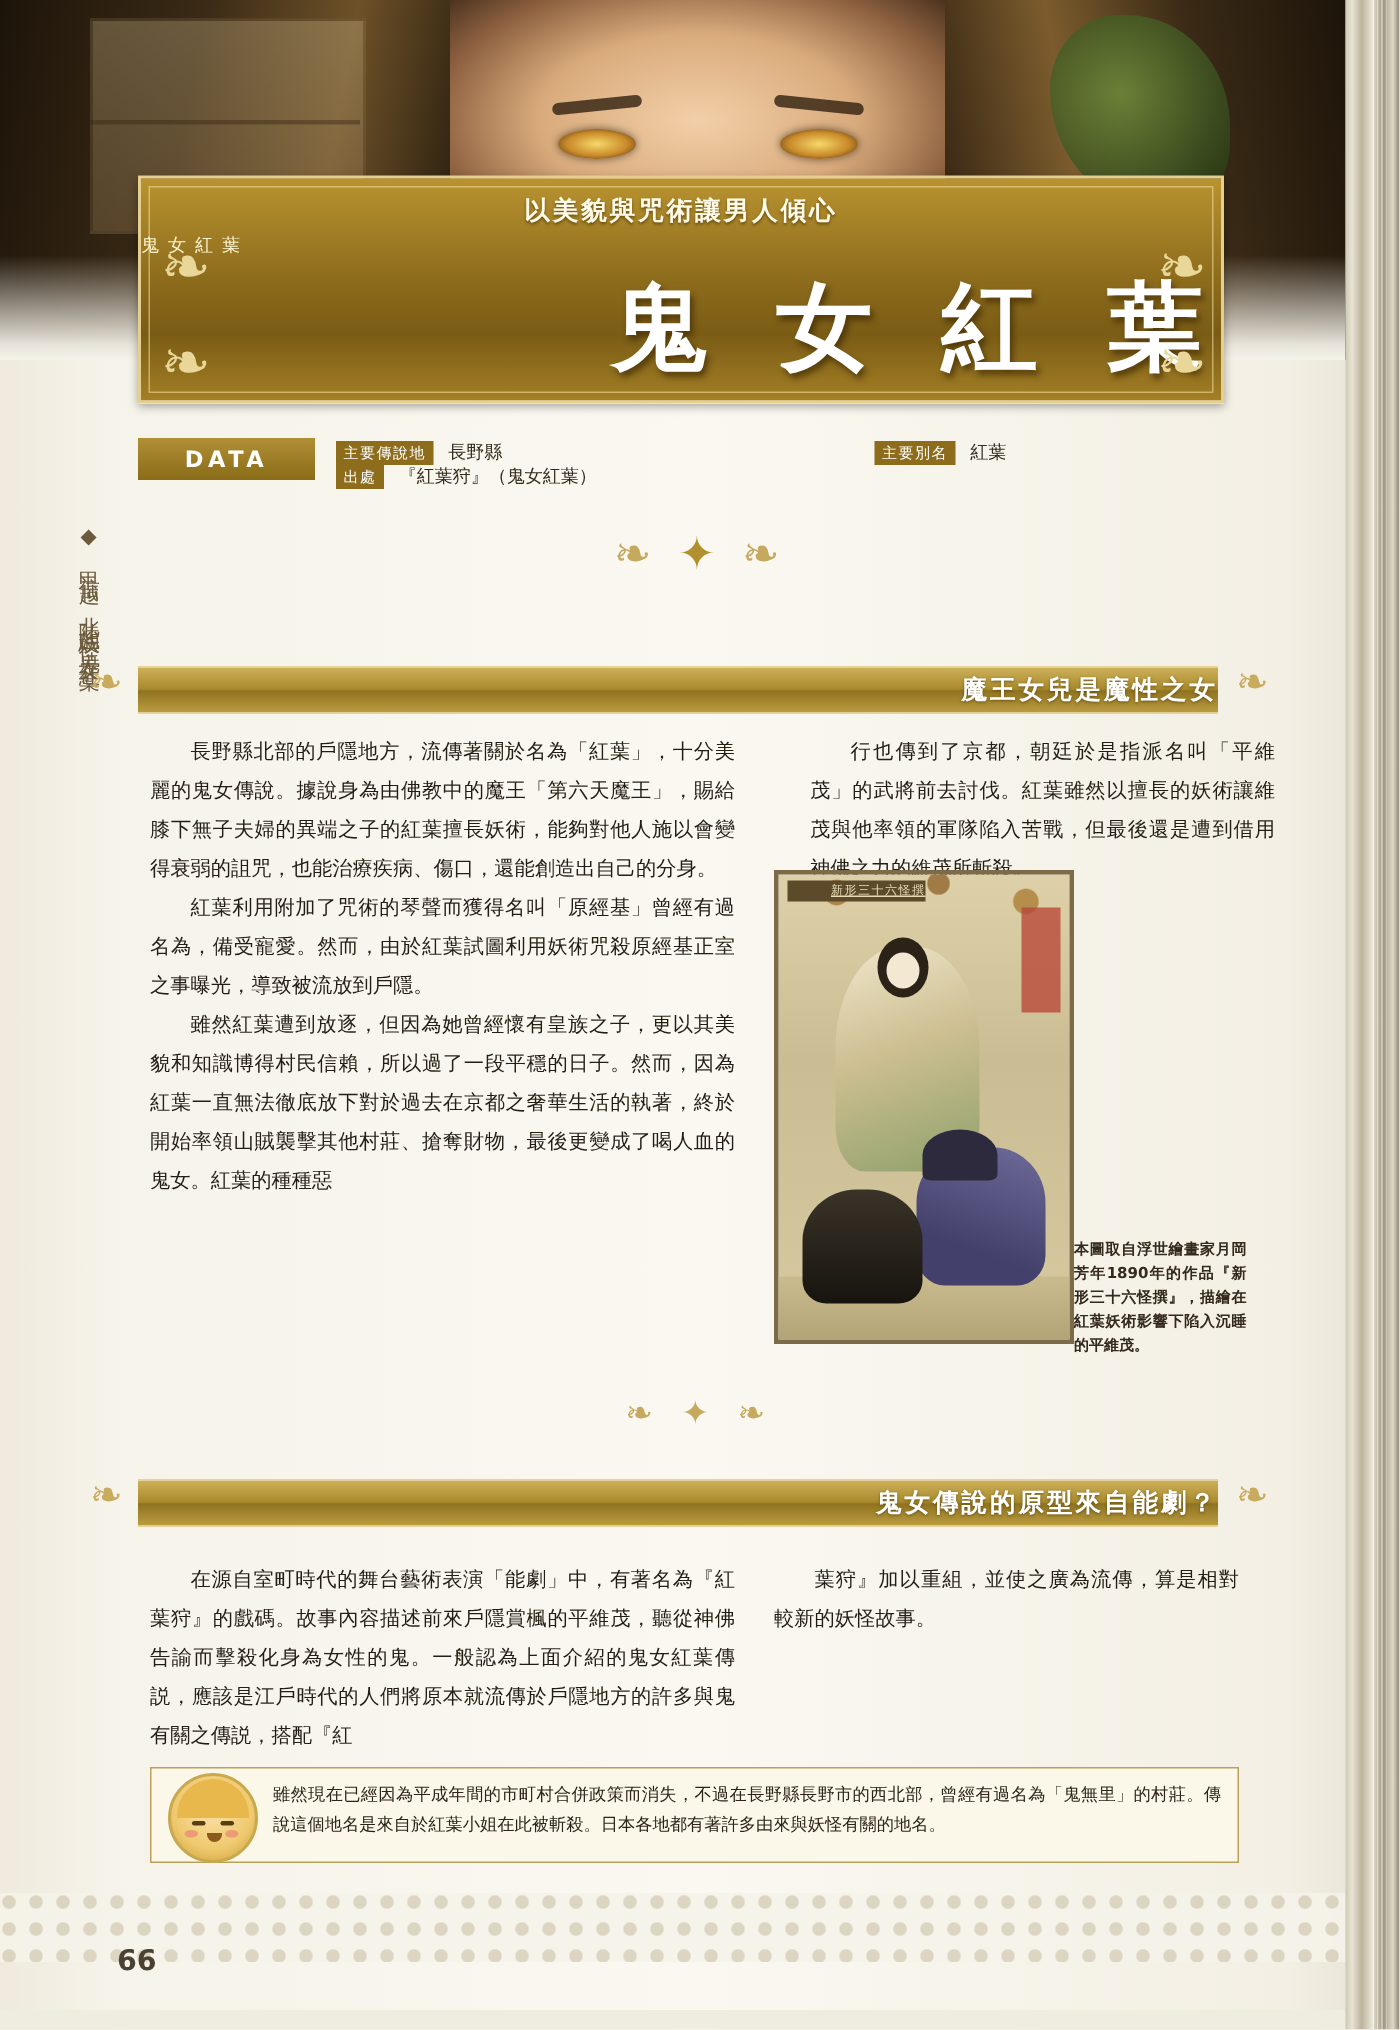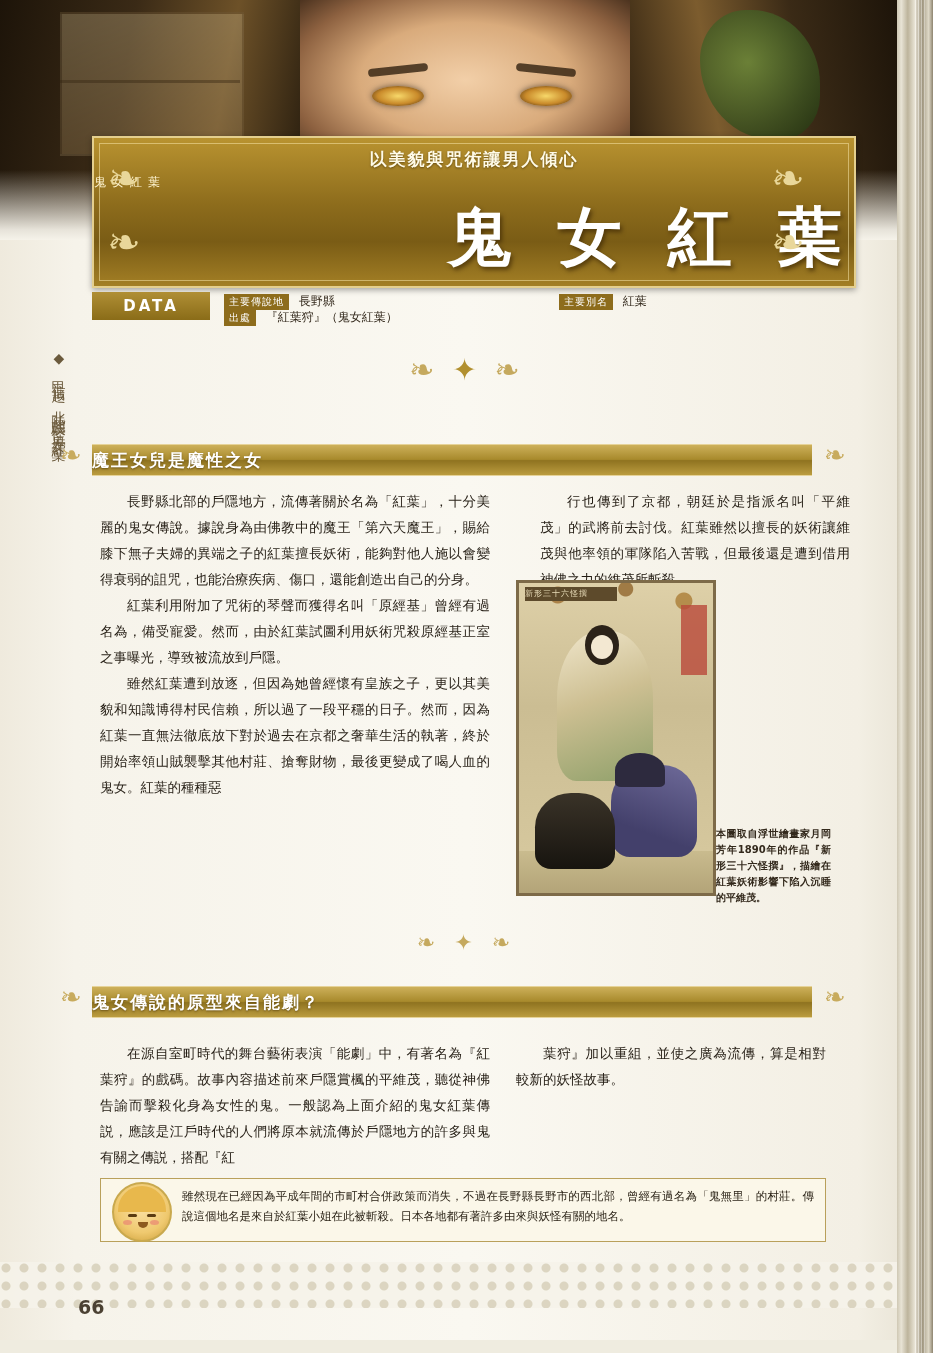--- a/index.html
+++ b/index.html
@@ -65,25 +65,24 @@
     border:2px solid rgba(60,42,22,.45);
   }
   .hero .windowbar{position:absolute;left:60px;top:80px;width:180px;height:3px;background:rgba(50,34,16,.4);}
   .hero .fade{
     position:absolute;left:0;bottom:0;width:897px;height:70px;
     background:linear-gradient(to bottom,rgba(246,243,234,0) 0%,rgba(246,243,234,.92) 85%,#f6f3ea 100%);
   }
 
   
   .plaque{
-    position:absolute;left:92px;top:136px;width:720px;height:148px;
+    position:absolute;left:92px;top:117px;width:720px;height:148px;
     background:linear-gradient(180deg,#b99330 0%,#8d6c1c 45%,#7a5c15 70%,#a37f25 100%);
     border:2px solid #e4cf8e;
     box-shadow:0 2px 6px rgba(0,0,0,.35);
-    padding-left:40px;
   }
   .plaque:before{
     content:"";position:absolute;left:5px;top:5px;right:5px;bottom:5px;
     border:1px solid rgba(245,228,168,.55);pointer-events:none;
   }
   .plaque .sub{
     position:absolute;left:0;right:0;top:10px;text-align:center;
     color:#fffbe8;font-size:17px;letter-spacing:2px;font-weight:bold;
     text-shadow:0 1px 2px rgba(60,40,0,.6);
   }
@@ -113,21 +112,21 @@
     color:#fff;font-size:15px;font-weight:bold;letter-spacing:3px;
     text-align:center;line-height:28px;
   }
   .tag{
     display:inline-block;background:#8d6c1c;color:#fff;font-size:10px;
     padding:1px 5px;letter-spacing:1px;vertical-align:middle;
   }
   .data-line{position:absolute;font-size:12px;color:#33291c;}
   .dl1{left:132px;top:1px;}
   .dl2{left:132px;top:17px;}
-  .dl3{left:428px;top:1px;padding-left:39px;}
+  .dl3{left:452px;top:1px;padding-left:39px;}
   .data-val{display:inline-block;margin-left:6px;vertical-align:middle;}
 
   
   .side-label{
     position:absolute;left:42px;top:350px;width:26px;height:330px;
     writing-mode:vertical-rl;text-orientation:upright;
     font-size:14px;color:#6b5a3c;letter-spacing:4px;
   }
 
   
@@ -141,21 +140,21 @@
     color:#c5a95e;font-size:22px;letter-spacing:6px;
   }
 
   
   .sec{
     position:absolute;width:720px;height:30px;left:92px;
     background:linear-gradient(180deg,#cdb05a 0%,#a88a2c 48%,#8f7320 52%,#bb9c3f 100%);
     border-top:1px solid #e6d399;border-bottom:1px solid #e6d399;
   }
   .sec span{
-    display:block;text-align:left;line-height:30px;color:#fff;
+    display:block;text-align:right;line-height:30px;color:#fff;
     font-size:17px;font-weight:bold;letter-spacing:2px;
     text-shadow:0 1px 2px rgba(60,40,0,.55);
   }
   .sec1{top:444px;}
   .sec2{top:986px;}
   .sec-orn{position:absolute;color:#c8ab5d;font-size:26px;}
   .so1{left:60px;top:440px;}
   .so2{left:824px;top:440px;}
   .so3{left:60px;top:982px;}
   .so4{left:824px;top:982px;}
@@ -173,21 +172,21 @@
   .col p{margin:0 0 0 0;text-indent:2em;}
 
   
   .ukiyo{
     position:absolute;left:516px;top:580px;width:194px;height:310px;
     border:3px solid #7d6a48;
     background:linear-gradient(180deg,#ded0a8 0%,#cbbd93 40%,#d8caa0 100%);
     overflow:hidden;
   }
   .uk-top{position:absolute;left:6px;top:4px;width:92px;height:14px;background:#5d4a2b;}
-  .uk-top span{display:block;color:#e8dcb8;font-size:8px;text-align:left;line-height:14px;letter-spacing:1px;}
+  .uk-top span{display:block;color:#e8dcb8;font-size:8px;text-align:right;line-height:14px;letter-spacing:1px;text-decoration:underline;}
   .uk-seal{position:absolute;right:6px;top:22px;width:26px;height:70px;background:#b9493a;opacity:.8;}
   .uk-fig1{
     position:absolute;left:38px;top:48px;width:96px;height:150px;
     background:linear-gradient(160deg,#f0e6cb 0%,#cdbf92 45%,#8fa06a 100%);
     border-radius:45% 45% 20% 20%;
   }
   .uk-head{position:absolute;left:66px;top:42px;width:34px;height:40px;border-radius:50%;background:#2b2218;}
   .uk-face{position:absolute;left:72px;top:52px;width:22px;height:24px;border-radius:50%;background:#f3e8d2;}
   .uk-fig2{
     position:absolute;left:92px;top:182px;width:86px;height:92px;

